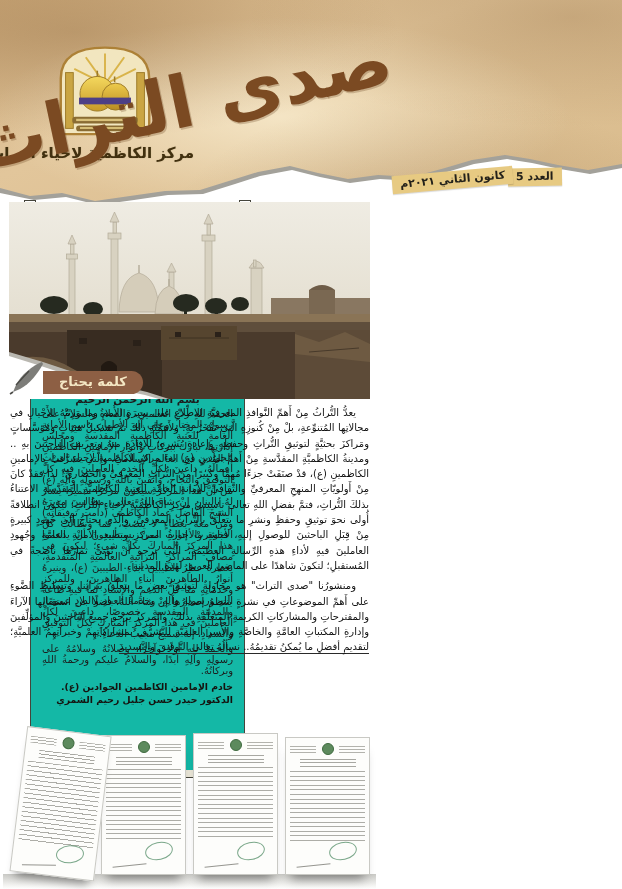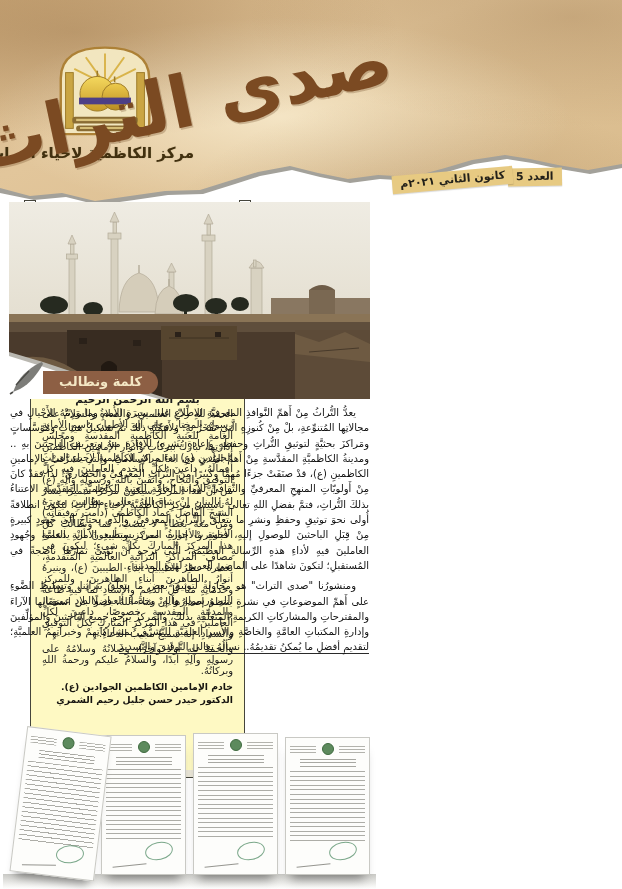--- a/index.html
+++ b/index.html
@@ -23,21 +23,21 @@
   .masthead-title{transform:rotate(-12deg);font-size:72px;font-weight:bold;color:#7b4a22;
     letter-spacing:-3px;white-space:nowrap;text-shadow:1px 2px 0 rgba(90,50,15,.25);}
   .tear{position:absolute;left:0;top:146px;width:622px;height:66px;pointer-events:none;}
   .chip{position:absolute;background:#e7ca82;color:#23211a;font-weight:bold;font-size:11px;
     padding:2px 8px 3px;white-space:nowrap;box-shadow:0 1px 1px rgba(0,0,0,.15);}
   .chip.issue{top:168px;left:508px;transform:rotate(-1deg);}
   .chip.date{top:171px;left:392px;transform:rotate(-5deg);}
 
   
   .sidebar{position:absolute;top:206px;right:377px;left:30px;height:566px;
-    background:#fef9c3;border:1.6px solid #45453c;padding:10px 11px 8px;box-sizing:border-box;}
+    background:#14b8a6;border:1.6px solid #45453c;padding:10px 11px 8px;box-sizing:border-box;}
   .corner{position:absolute;width:10px;height:10px;background:#fff;border:1.6px solid #45453c;}
   .corner.tl{top:-7px;left:-7px;} .corner.tr{top:-7px;right:-7px;}
   .corner.bl{bottom:-7px;left:-7px;} .corner.br{bottom:-7px;right:-7px;}
   .frame-notch{position:absolute;bottom:-7px;left:50%;transform:translateX(-50%);
     width:120px;height:7px;background:#eae6d7;border:1.6px solid #45453c;border-top:none;}
   .sb-kicker{font-size:11.5px;font-weight:bold;color:#2e2c26;text-align:right;}
   .sb-h1{font-size:12px;font-weight:bold;color:#2e2c26;text-align:right;margin-top:1px;}
   .sb-h2{text-align:center;margin-top:3px;}
   .sb-h2 span{background:#dcc49a;color:#c0392b;font-weight:bold;font-size:12px;
     padding:1px 7px 2px;border-radius:2px;}
@@ -267,21 +267,21 @@
         <g fill="#2a2119">
             <rect x="70" y="136" width="8" height="6"></rect>
             <rect x="124" y="138" width="8" height="6"></rect>
           <rect x="166" y="130" width="6" height="5"></rect>
             <rect x="206" y="130" width="6" height="5"></rect>
           </g>
 
         <path d="M0,197 L0,150 L34,160 L70,172 L104,182 L138,190 L160,197 Z" fill="#b9b7b0"></path>
         <path d="M0,197 L0,154 L32,164 L68,176 L102,186 L136,193 L150,197 Z" fill="#ffffff"></path>
       </svg>
-      <div class="badge" data-interactable="false">كلمة ونطالب</div>
+      <div class="badge" data-interactable="false">كلمة يحتاج</div>
       <svg class="quill" viewBox="0 0 36 36" data-interactable="false">
         <path d="M33,3 C24,6 12,16 7,26 L4,33 L11,30 C21,25 29,14 34,5 Z" fill="#7d7d79"></path>
         <path d="M7,26 L20,12" stroke="#4a4a46" stroke-width="1.4" fill="none"></path>
         <path d="M4,33 L1,35" stroke="#4a4a46" stroke-width="1.6"></path>
       </svg>
     </div>
 
     <div class="article" data-interactable="false">
       <p data-interactable="false">يعدُّ التُّراثُ مِنْ أَهمِّ النَّوافذِ المعرفيَّةِ للاطِّلاعِ على سيرَةِ الأُممِ وما وَرِثَتْهُ للأَجْيالِ في مجالاتِها المُتنوِّعةِ، بلْ مِنْ كُنوزِهِ الَّتي تَفْخَرُ بهِ؛ ولأَهمِّيَّةِ ذلكَ تمَّ تشكيلُ هيئاتٍ ومُؤسَّساتٍ ومَراكزَ بحثيَّةٍ لتوثيقِ التُّراثِ وحفظِهِ وإعادةِ نشرِهِ؛ للإفادةِ منهُ وتعريفِ الباحثينَ بهِ .. ومدينةُ الكاظميَّةِ المقدَّسةِ مِنْ أَهمِّ المُدنِ في العالمِ الإسلاميِّ، والَّتي تشرَّفتْ بالإمامينِ الكاظمينِ (ع)، قدْ صنَفَتْ جزءًا مُهمًّا وكبيرًا مِنَ التُّراثِ المعرفيِّ والحضاريِّ؛ لذا فقدْ كانَ مِنْ أَولويّاتِ المنهجِ المعرفيِّ والثَّقافيِّ للأمانةِ العامَّةِ للعتبةِ الكاظميَّةِ المقدَّسةِ الاعتناءُ بذلكَ التُّراثِ، فتمَّ بفضلِ اللهِ تعالى تأسيسُ مركزِ الكاظميَّةِ لإحياءِ التُّراثِ؛ ليكونَ انطلاقةً أُولى نحوَ توثيقِ وحفظِ ونشرِ ما يتعلَّقُ بالتُّراثِ المعرفيِّ، والَّذي يحتاجُ إلى جُهودٍ كبيرةٍ مِنْ قِبَلِ الباحثينَ للوصولِ إليهِ، فباشرتْ إدارةُ المركزِ وبتأييدِ الأمانةِ العامَّةِ وجُهودِ العاملينَ فيهِ لأداءِ هذهِ الرِّسالةِ العظيمةِ، الَّتي نرجو أنْ تُؤتيَ ثمارَها ناضجةً في المُستقبلِ؛ لتكونَ شاهدًا على الماضي العريقِ لهذهِ المدينةِ ..</p>
       <p data-interactable="false"><span data-interactable="false">ومنشورُنا "صدى التراث" هو محاولةٌ لتوثيقِ بعضِ ما يتعلَّقُ بتراثِنا، وتسليطِ الضَّوءِ على أَهمِّ الموضوعاتِ في نشرةٍ ينتظمُ إصدارُها إنْ شاءَ اللهُ، فضلًا عن استقبالِها الآراءَ والمقترحاتِ والمشاركاتِ الكريمةِ المتعلِّقةِ بذلكَ، والمركزُ يرجو جميعَ الباحثينَ والمؤلِّفينَ وإدارةِ المكتباتِ العامَّةِ والخاصَّةِ والأُسرِ العلميَّةِ للتَّشرُّفِ بمشاركاتِهِمْ وخبراتِهِمُ العلميَّةِ؛</span> <span class="closing" data-interactable="false">لتقديمِ أفضلِ ما يُمكنُ تقديمُهُ.. نسألُهُ تعالى التَّوفيقَ والتَّسديدَ</span></p>

